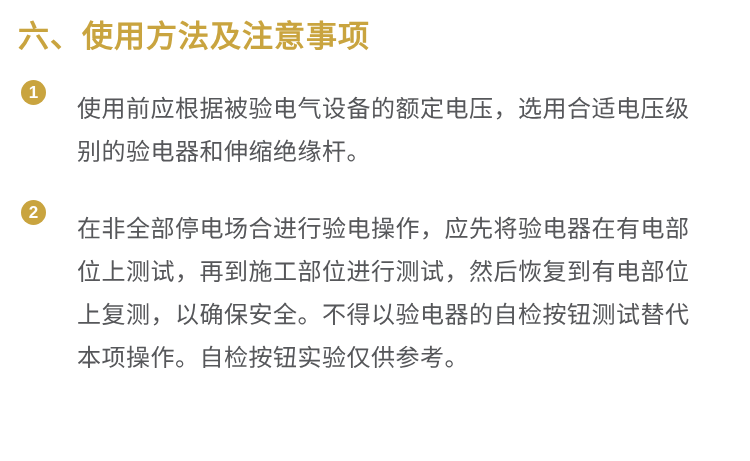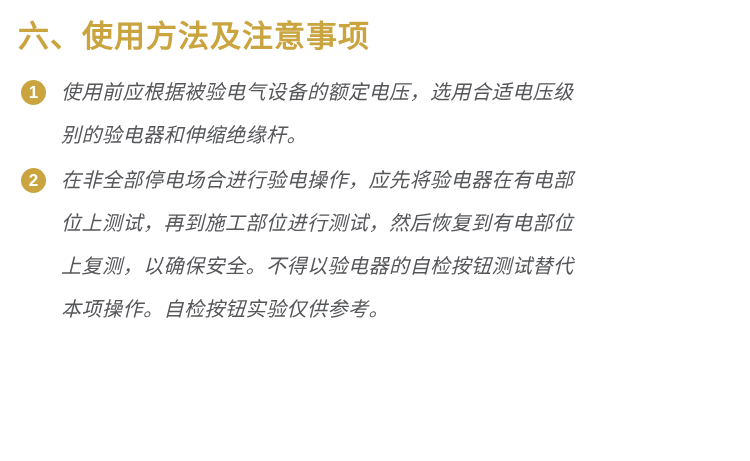--- a/index.html
+++ b/index.html
@@ -42,27 +42,26 @@
     border-radius: 50%;
     background: #C9A43F;
     color: #ffffff;
     font-size: 17px;
     font-weight: bold;
     line-height: 25px;
     text-align: center;
   }
   .item-text {
     flex: 1 1 auto;
-    font-size: 20px;
+    font-size: 24px;
     line-height: 43px;
     letter-spacing: 0.5px;
     color: #56575A;
     white-space: pre-line;
-    margin: 0;
-    font-style: italic;
+    margin: 16px;
   }
 </style>
 </head>
 <body>
 
 <div class="page">
 
   <h2 class="section-title">六、使用方法及注意事项</h2>
 
   <div class="item">

